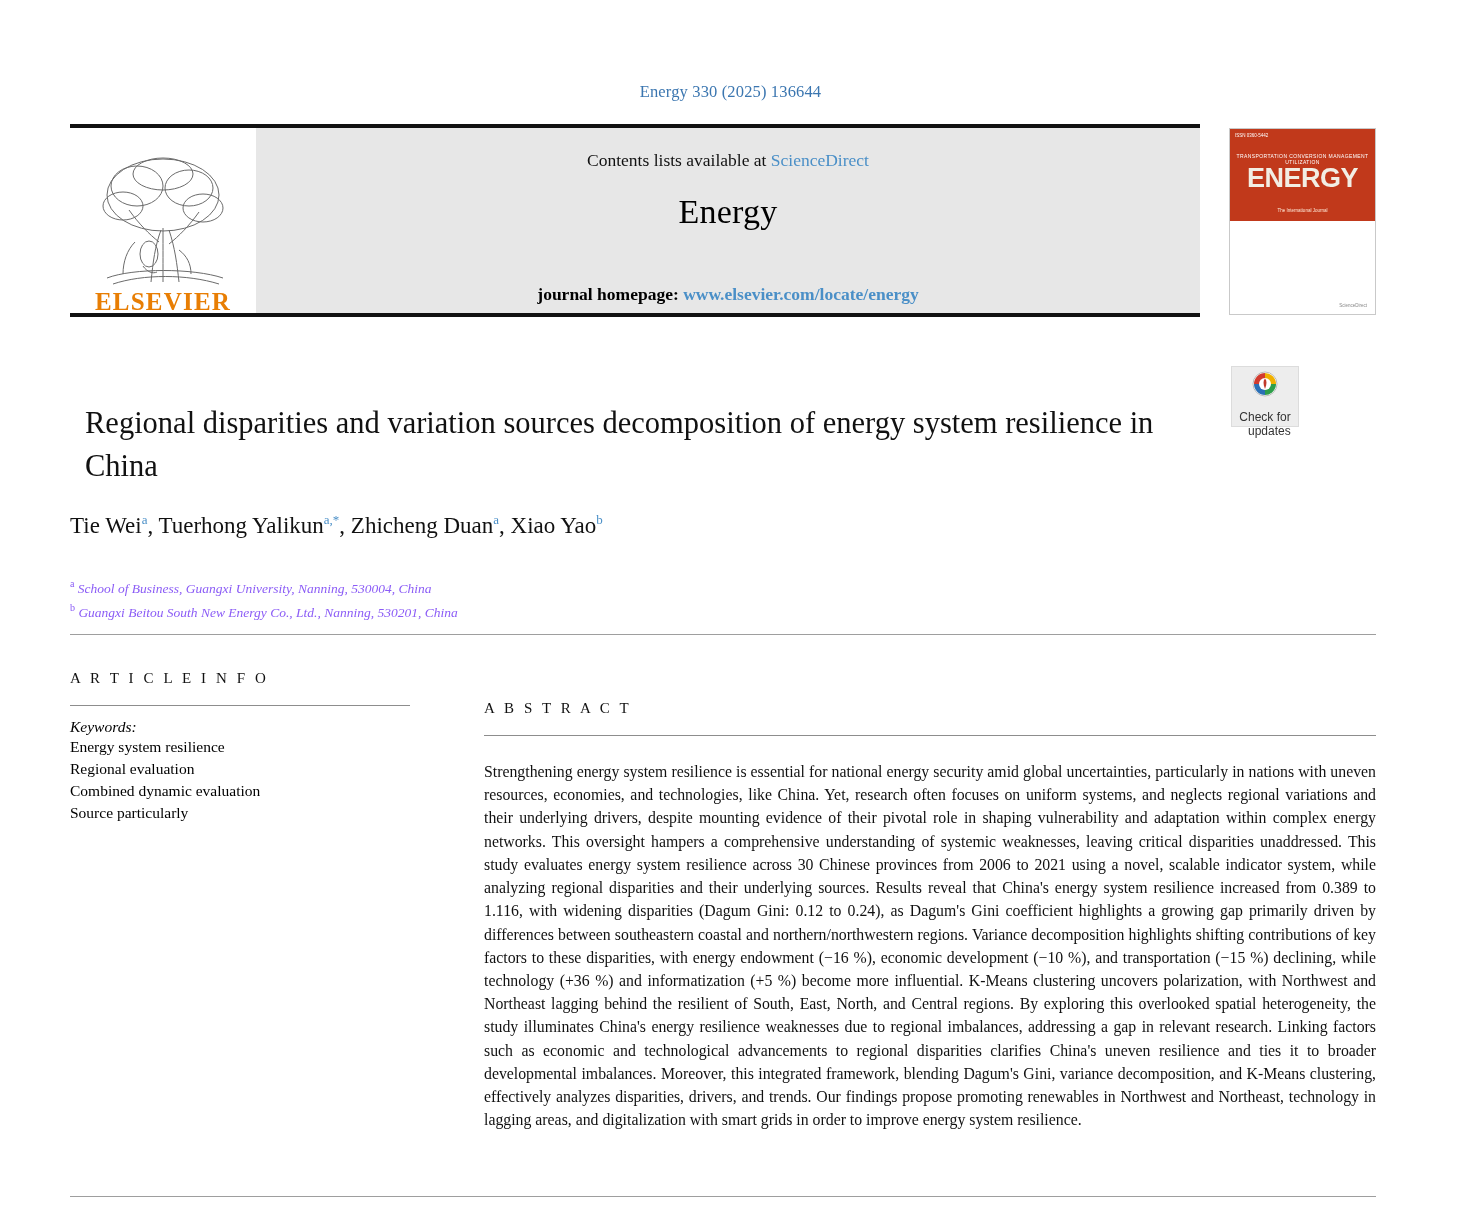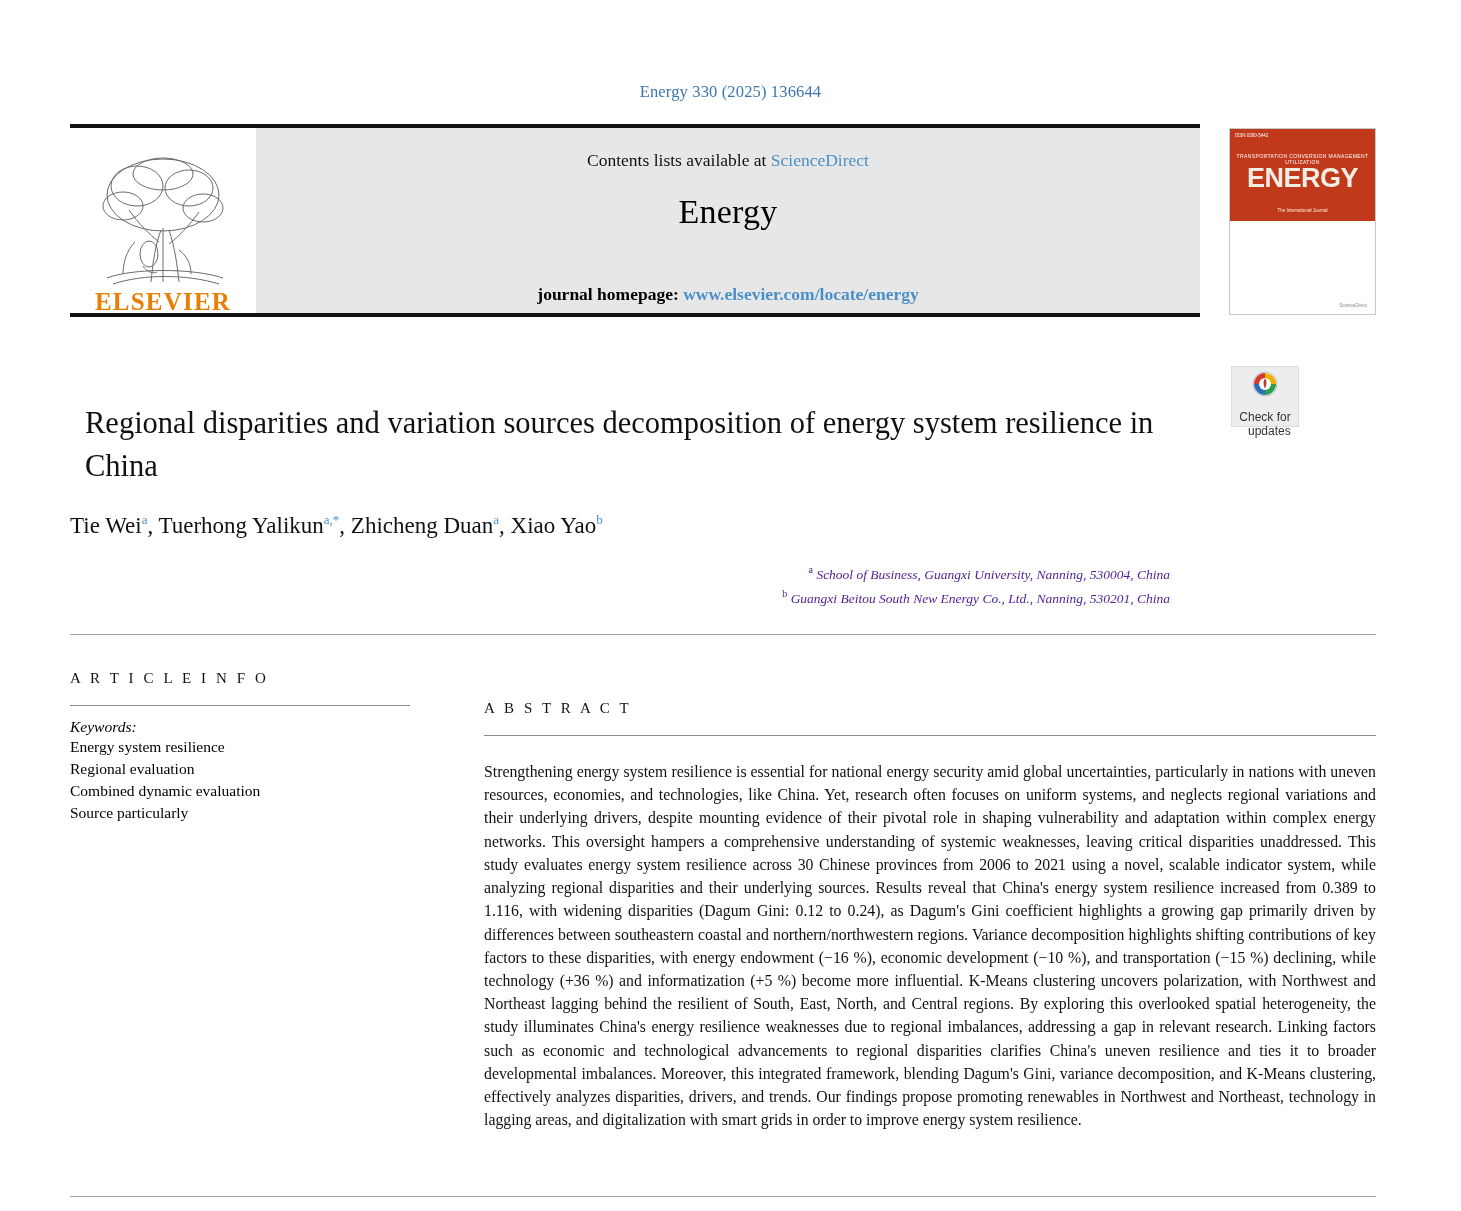--- a/index.html
+++ b/index.html
@@ -218,27 +218,26 @@
     color: #111;
   }
   .authors sup {
     font-size: 13px;
     color: #4a8fc7;
     vertical-align: super;
   }
   .affils {
     position: absolute;
     left: 70px;
-    top: 562px;
+    top: 576px;
     width: 1100px;
     font-size: 13.5px;
     font-style: italic;
     line-height: 1.65;
-    color: #4c1d95;
-    text-align: right;
+    color: #8b5cf6;
   }
   .affils sup {
     font-style: normal;
     font-size: 10px;
     vertical-align: super;
   }
   .rule-wide {
     position: absolute;
     left: 70px;
     width: 1306px;

